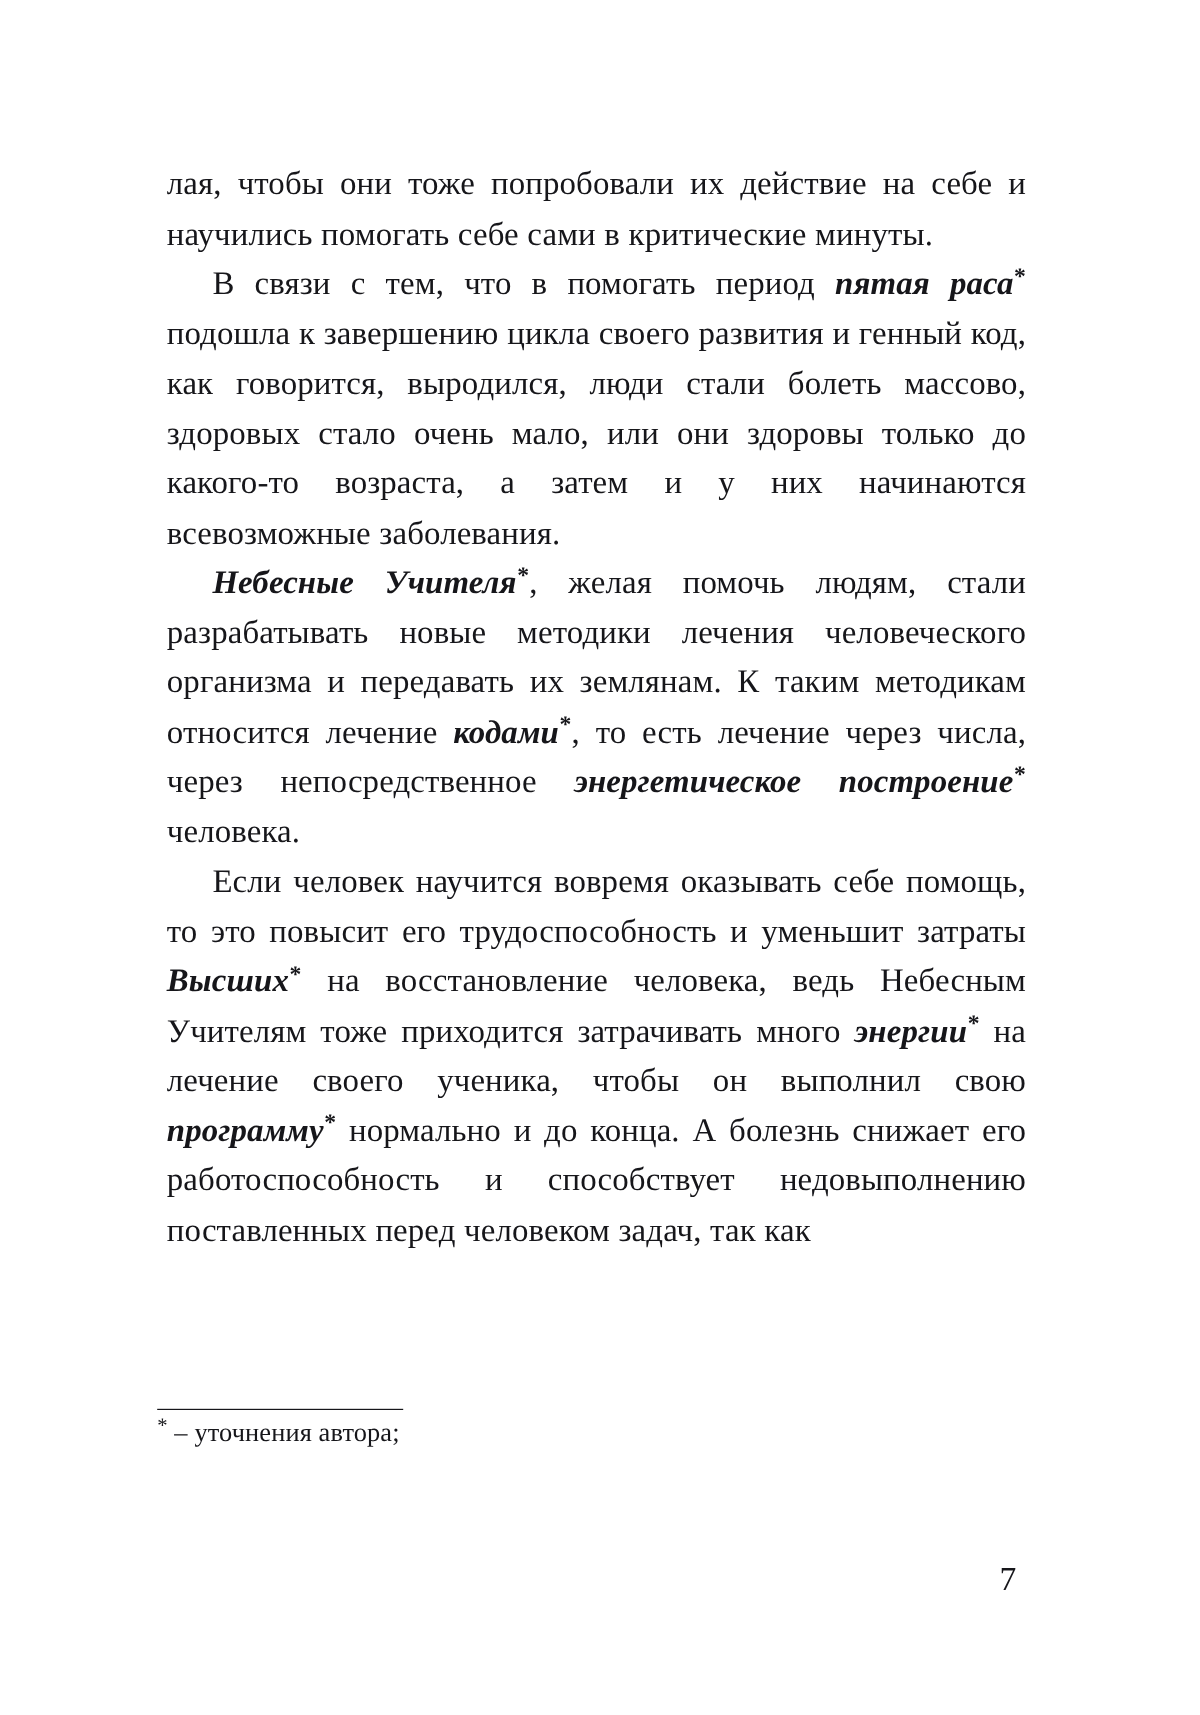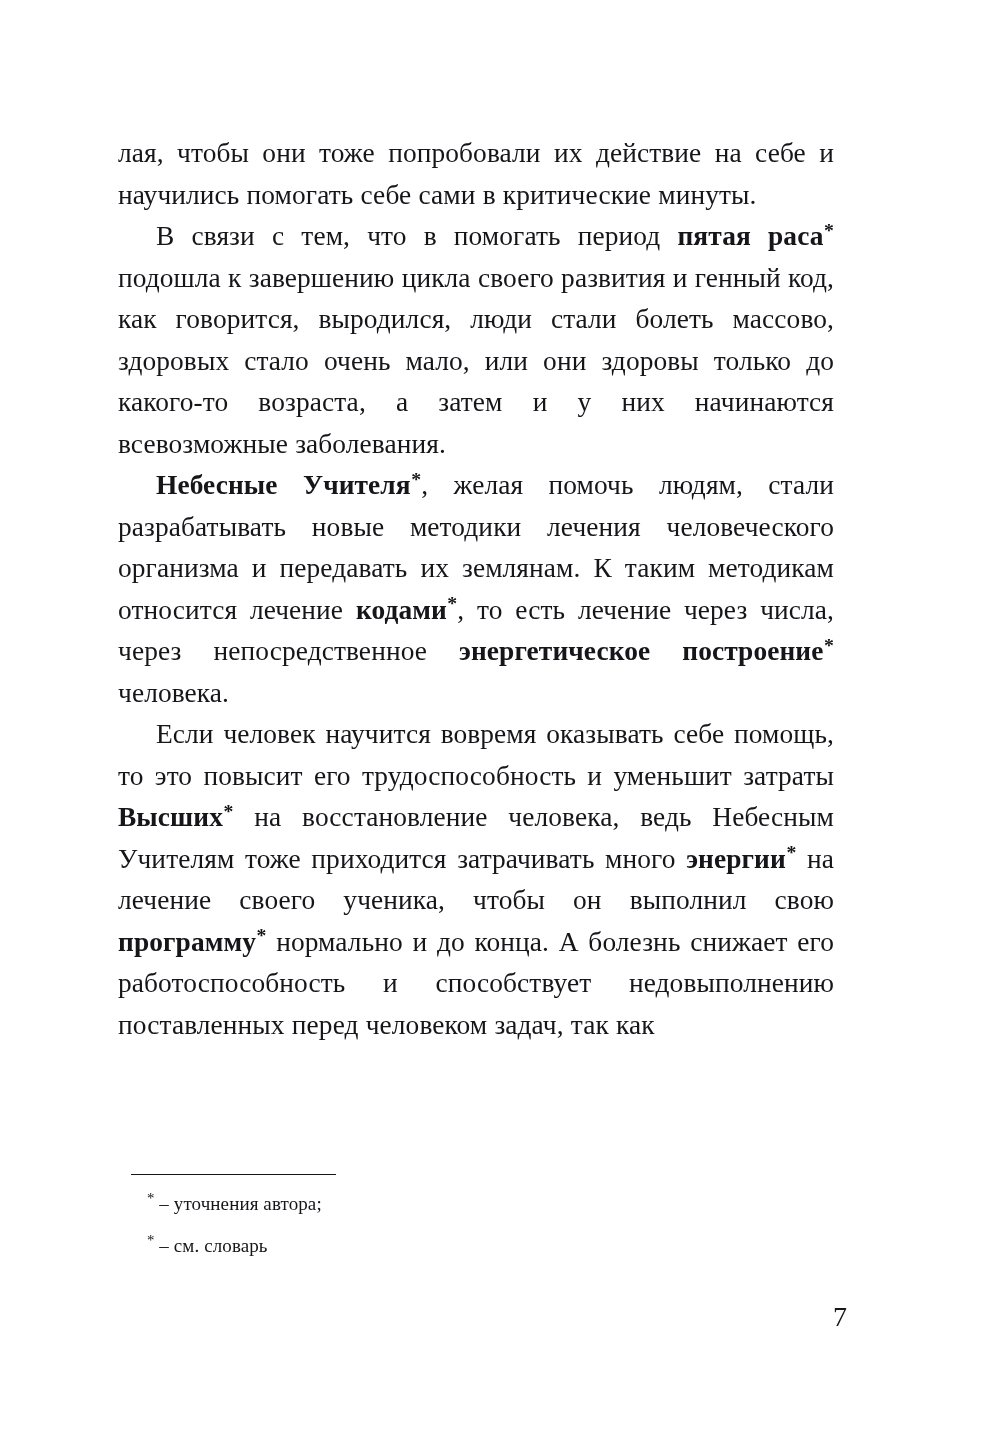--- a/index.html
+++ b/index.html
@@ -11,21 +11,21 @@
     position: relative;
     width: 1000px;
     height: 1429px;
     background: #ffffff;
     overflow: hidden;
     font-family: "Liberation Serif", "DejaVu Serif", serif;
     color: #16161a;
   }
   .text-block {
     position: absolute;
-    left: 118px;
+    left: 139px;
     top: 133px;
     width: 716px;
   }
   p.para {
     margin: 0;
     text-align: justify;
     text-justify: inter-word;
     font-size: 27.4px;
     line-height: 41.5px;
     letter-spacing: 0.1px;
@@ -33,20 +33,21 @@
     hyphens: manual;
   }
   p.para.indent {
     text-indent: 38px;
   }
   p.para.cont {
     text-indent: 0;
   }
   b.term {
     font-weight: 700;
+    font-style: italic;
   }
   sup.star {
     font-size: 0.72em;
     vertical-align: 0.42em;
     line-height: 0;
     font-weight: 700;
     margin-left: 0.5px;
   }
   .footnotes {
     position: absolute;
@@ -54,22 +55,22 @@
     top: 1174px;
     width: 420px;
   }
   .footnote-rule {
     width: 205px;
     height: 0;
     border-top: 1.6px solid #16161a;
     margin: 0 0 6px 0;
   }
   .footnote {
-    margin: 16px;
-    font-size: 19px;
+    margin: 0;
+    font-size: 22px;
     line-height: 26px;
     letter-spacing: 0.1px;
     white-space: nowrap;
   }
   .footnote sup {
     font-size: 0.78em;
     vertical-align: 0.44em;
     line-height: 0;
   }
   .page-number {
@@ -93,20 +94,17 @@
     <p class="para indent" id="p2"><span>В связи с тем, что в помогать период </span><b class="term">пятая раса</b><sup class="star">*</sup><span> подошла к завершению цикла своего развития и ген­ный код, как говорится, выродился, люди стали болеть массово, здоровых стало очень мало, или они здоровы только до какого-то возраста, а затем и у них начинают­ся всевозможные заболевания.</span></p>
     <p class="para indent" id="p3"><b class="term">Небесные Учителя</b><sup class="star">*</sup><span>, желая помочь людям, стали разрабатывать новые методики лечения человеческого организма и передавать их землянам. К таким методи­кам относится лечение </span><b class="term">кодами</b><sup class="star">*</sup><span>, то есть лечение через числа, через непосредственное </span><b class="term">энергетическое по­строение</b><sup class="star">*</sup><span> человека.</span></p>
     <p class="para indent" id="p5"><span>Если человек научится вовремя оказывать себе по­мощь, то это повысит его трудоспособность и уменьшит затраты </span><b class="term">Высших</b><sup class="star">*</sup><span> на восстановление человека, ведь Не­бесным Учителям тоже приходится затрачивать много </span><b class="term">энергии</b><sup class="star">*</sup><span> на лечение своего ученика, чтобы он выпол­нил свою </span><b class="term">программу</b><sup class="star">*</sup><span> нормально и до конца. А болезнь снижает его работоспособность и способствует недовы­полнению поставленных перед человеком задач, так как</span></p>
   </div>
 
   <div class="footnotes">
     <div class="footnote-rule"></div>
     <p class="footnote">
       <sup>*</sup><span> – уточнения автора;</span>
     </p>
-    <p class="footnote">
-      <sup>*</sup><span> – см. словарь</span>
-    </p>
   </div>
 
   <div class="page-number">7</div>
 
 </div>
 
 </body></html>

